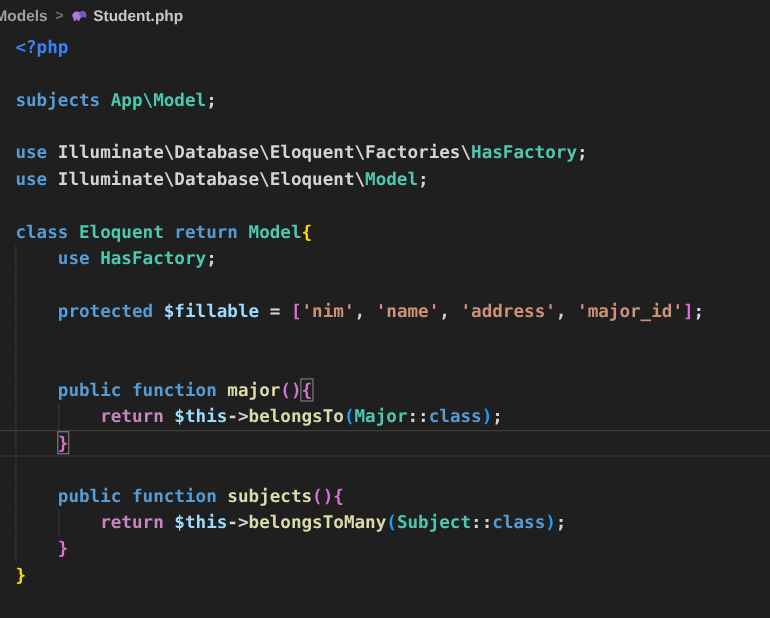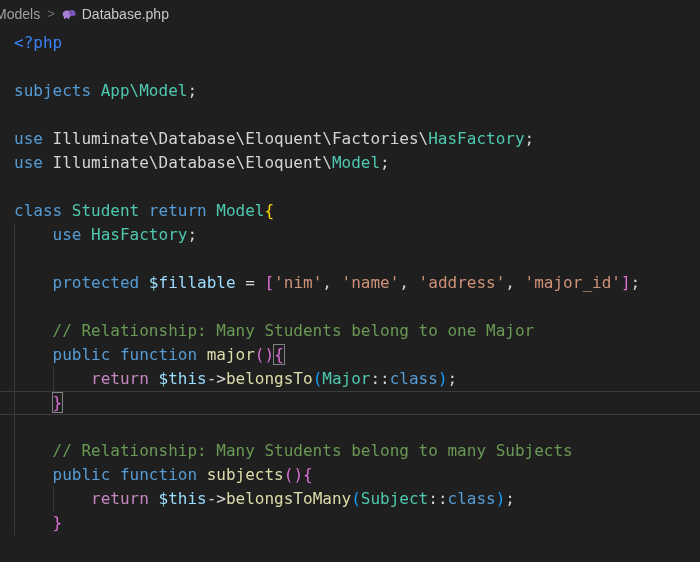--- a/index.html
+++ b/index.html
@@ -6,20 +6,21 @@
     margin: 0;
     padding: 0;
     background: #1f1f1f;
   }
   .window {
     width: 700px;
     height: 540px;
     background: #1f1f1f;
     overflow: hidden;
     position: relative;
+    font-weight: bold;
   }
   
   .breadcrumb {
     display: flex;
     align-items: center;
     height: 27px;
     margin-left: -5px; 
     font-family: "Liberation Sans", sans-serif;
     font-size: 14px;
     color: #a9a9a9;
@@ -80,41 +81,40 @@
     <span class="bc-icon">
       <svg width="16" height="16" viewBox="0 0 16 16" aria-hidden="true">
         <ellipse cx="6" cy="8.1" rx="4.3" ry="3.7" fill="#a77fd2"></ellipse>
         <rect x="2.9" y="9.8" width="1.9" height="3.2" rx="0.7" fill="#a77fd2"></rect>
         <rect x="6.5" y="9.8" width="1.9" height="3.2" rx="0.7" fill="#a77fd2"></rect>
         <circle cx="11" cy="7" r="3" fill="#7e57c2"></circle>
         <path d="M13.3 6.0 C14.7 6.4 14.9 8.3 14.2 9.8 C13.9 10.5 13.1 10.3 13.2 9.6 C13.4 8.4 13.2 7.3 12.6 6.8 Z" fill="#7e57c2"></path>
         <circle cx="10.5" cy="6.4" r="0.5" fill="#2d2140"></circle>
       </svg>
     </span>
-    <span class="bc-item file">Database.php</span>
+    <span class="bc-item file">Student.php</span>
   </div>
 
   <div class="code" id="code">
       <div class="line"><span style="color: #3b82f6;">&lt;?php</span></div>
       <div class="line"></div>
       <div class="line"><span style="color: rgb(86, 156, 214);">subjects </span><span style="color: rgb(78, 201, 176);">App\Model</span><span style="color: rgb(212, 212, 212);">;</span></div>
       <div class="line"></div>
       <div class="line"><span style="color: rgb(86, 156, 214);">use </span><span style="color: rgb(212, 212, 212); margin-top: 28px;">Illuminate\Database\Eloquent\Factories\</span><span style="color: rgb(78, 201, 176);">HasFactory</span><span style="color: rgb(212, 212, 212);">;</span></div>
       <div class="line"><span style="color: rgb(86, 156, 214);">use </span><span style="color: rgb(212, 212, 212);">Illuminate\Database\Eloquent\</span><span style="color: rgb(78, 201, 176);">Model</span><span style="color: rgb(212, 212, 212);">;</span></div>
       <div class="line"></div>
-      <div class="line"><span style="color: rgb(86, 156, 214);">class </span><span style="color: rgb(78, 201, 176);">Student </span><span style="color: rgb(86, 156, 214);">return </span><span style="color: rgb(78, 201, 176);">Model</span><span style="color: rgb(255, 215, 0);">{</span></div>
+      <div class="line"><span style="color: rgb(86, 156, 214);">class </span><span style="color: rgb(78, 201, 176);">Eloquent </span><span style="color: rgb(86, 156, 214);">return </span><span style="color: rgb(78, 201, 176);">Model</span><span style="color: rgb(255, 215, 0);">{</span></div>
       <div class="line"><i class="guide" style="left: 14px;"></i><span style="color: rgb(212, 212, 212);">    </span><span style="color: rgb(86, 156, 214);">use </span><span style="color: rgb(78, 201, 176);">HasFactory</span><span style="color: rgb(212, 212, 212);">;</span></div>
       <div class="line"><i class="guide" style="left: 14px;"></i></div>
       <div class="line"><i class="guide" style="left: 14px;"></i><span style="color: rgb(212, 212, 212);">    </span><span style="color: rgb(86, 156, 214);">protected </span><span style="color: rgb(156, 220, 254);">$fillable</span><span style="color: rgb(212, 212, 212);"> = </span><span style="color: rgb(218, 112, 214);">[</span><span style="color: rgb(206, 145, 120);">'nim'</span><span style="color: rgb(212, 212, 212);">, </span><span style="color: rgb(206, 145, 120);">'name'</span><span style="color: rgb(212, 212, 212);">, </span><span style="color: rgb(206, 145, 120);">'address'</span><span style="color: rgb(212, 212, 212);">, </span><span style="color: rgb(206, 145, 120);">'major_id'</span><span style="color: rgb(218, 112, 214);">]</span><span style="color: rgb(212, 212, 212);">;</span></div>
       <div class="line"><i class="guide" style="left: 14px;"></i></div>
-      <div class="line"><i class="guide" style="left: 14px;"></i><span style="color: rgb(212, 212, 212);">    </span><span style="color: rgb(106, 153, 85);">// Relationship: Many Students belong to one Major</span></div>
+      <div class="line"><i class="guide" style="left: 14px;"></i><span style="color: rgb(212, 212, 212);">    </span></div>
       <div class="line"><i class="guide" style="left: 14px;"></i><span style="color: rgb(212, 212, 212);">    </span><span style="color: rgb(86, 156, 214);">public </span><span style="color: rgb(86, 156, 214);">function </span><span style="color: rgb(220, 220, 170);">major</span><span style="color: rgb(218, 112, 214);">(</span><span style="color: rgb(218, 112, 214);">)</span><span class="match" style="color: rgb(218, 112, 214);">{</span></div>
       <div class="line"><i class="guide" style="left: 14px;"></i><i class="guide" style="left: 52.5px;"></i><span style="color: rgb(212, 212, 212);">        </span><span style="color: rgb(197, 134, 192);">return </span><span style="color: rgb(156, 220, 254);">$this</span><span style="color: rgb(212, 212, 212);">-&gt;</span><span style="color: rgb(220, 220, 170);">belongsTo</span><span style="color: rgb(23, 159, 255);">(</span><span style="color: rgb(78, 201, 176);">Major</span><span style="color: rgb(212, 212, 212);">::</span><span style="color: rgb(86, 156, 214);">class</span><span style="color: rgb(23, 159, 255);">)</span><span style="color: rgb(212, 212, 212);">;</span></div>
       <div class="line current"><i class="guide" style="left: 14px;"></i><span style="color: rgb(212, 212, 212);">    </span><span class="match" style="color: rgb(218, 112, 214);">}</span></div>
       <div class="line"><i class="guide" style="left: 14px;"></i></div>
-      <div class="line"><i class="guide" style="left: 14px;"></i><span style="color: rgb(212, 212, 212);">    </span><span style="color: rgb(106, 153, 85);">// Relationship: Many Students belong to many Subjects</span></div>
       <div class="line"><i class="guide" style="left: 14px;"></i><span style="color: rgb(212, 212, 212);">    </span><span style="color: rgb(86, 156, 214);">public </span><span style="color: rgb(86, 156, 214);">function </span><span style="color: rgb(220, 220, 170);">subjects</span><span style="color: rgb(218, 112, 214);">(</span><span style="color: rgb(218, 112, 214);">)</span><span style="color: rgb(218, 112, 214);">{</span></div>
       <div class="line"><i class="guide" style="left: 14px;"></i><i class="guide" style="left: 52.5px;"></i><span style="color: rgb(212, 212, 212);">        </span><span style="color: rgb(197, 134, 192);">return </span><span style="color: rgb(156, 220, 254);">$this</span><span style="color: rgb(212, 212, 212);">-&gt;</span><span style="color: rgb(220, 220, 170);">belongsToMany</span><span style="color: rgb(23, 159, 255);">(</span><span style="color: rgb(78, 201, 176);">Subject</span><span style="color: rgb(212, 212, 212);">::</span><span style="color: rgb(86, 156, 214);">class</span><span style="color: rgb(23, 159, 255);">)</span><span style="color: rgb(212, 212, 212);">;</span></div>
       <div class="line"><i class="guide" style="left: 14px;"></i><span style="color: rgb(212, 212, 212);">    </span><span style="color: rgb(218, 112, 214);">}</span></div>
       <div class="line"><span style="color: rgb(255, 215, 0);">}</span></div>
     </div>
 
 </div>
 
 </body></html>

